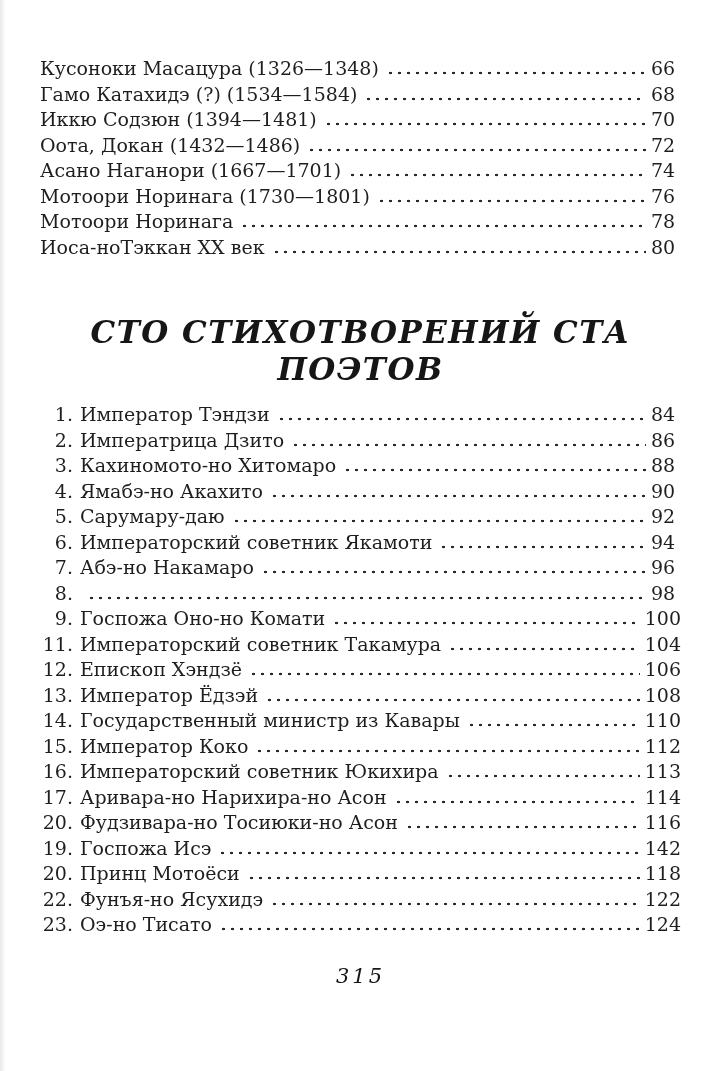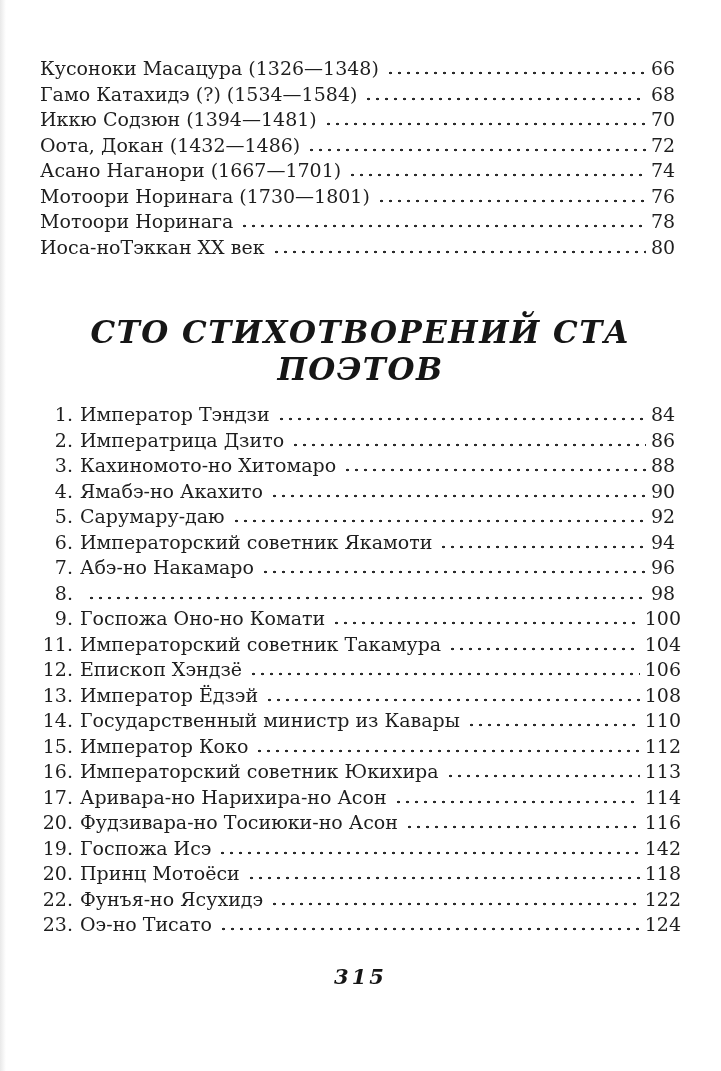--- a/index.html
+++ b/index.html
@@ -72,21 +72,21 @@
     font-weight: bold;
     letter-spacing: 1.5px;
     color: #161616;
     transform: scaleY(1.05);
   }
 
   .footer {
     margin-top: 26px;
     text-align: center;
     font-size: 21px;
-    font-weight: bold;
+    font-weight: normal;
     font-style: italic;
     letter-spacing: 3px;
     color: #161616;
   }
 </style>
 </head>
 <body>
 
 <div class="page">
 

